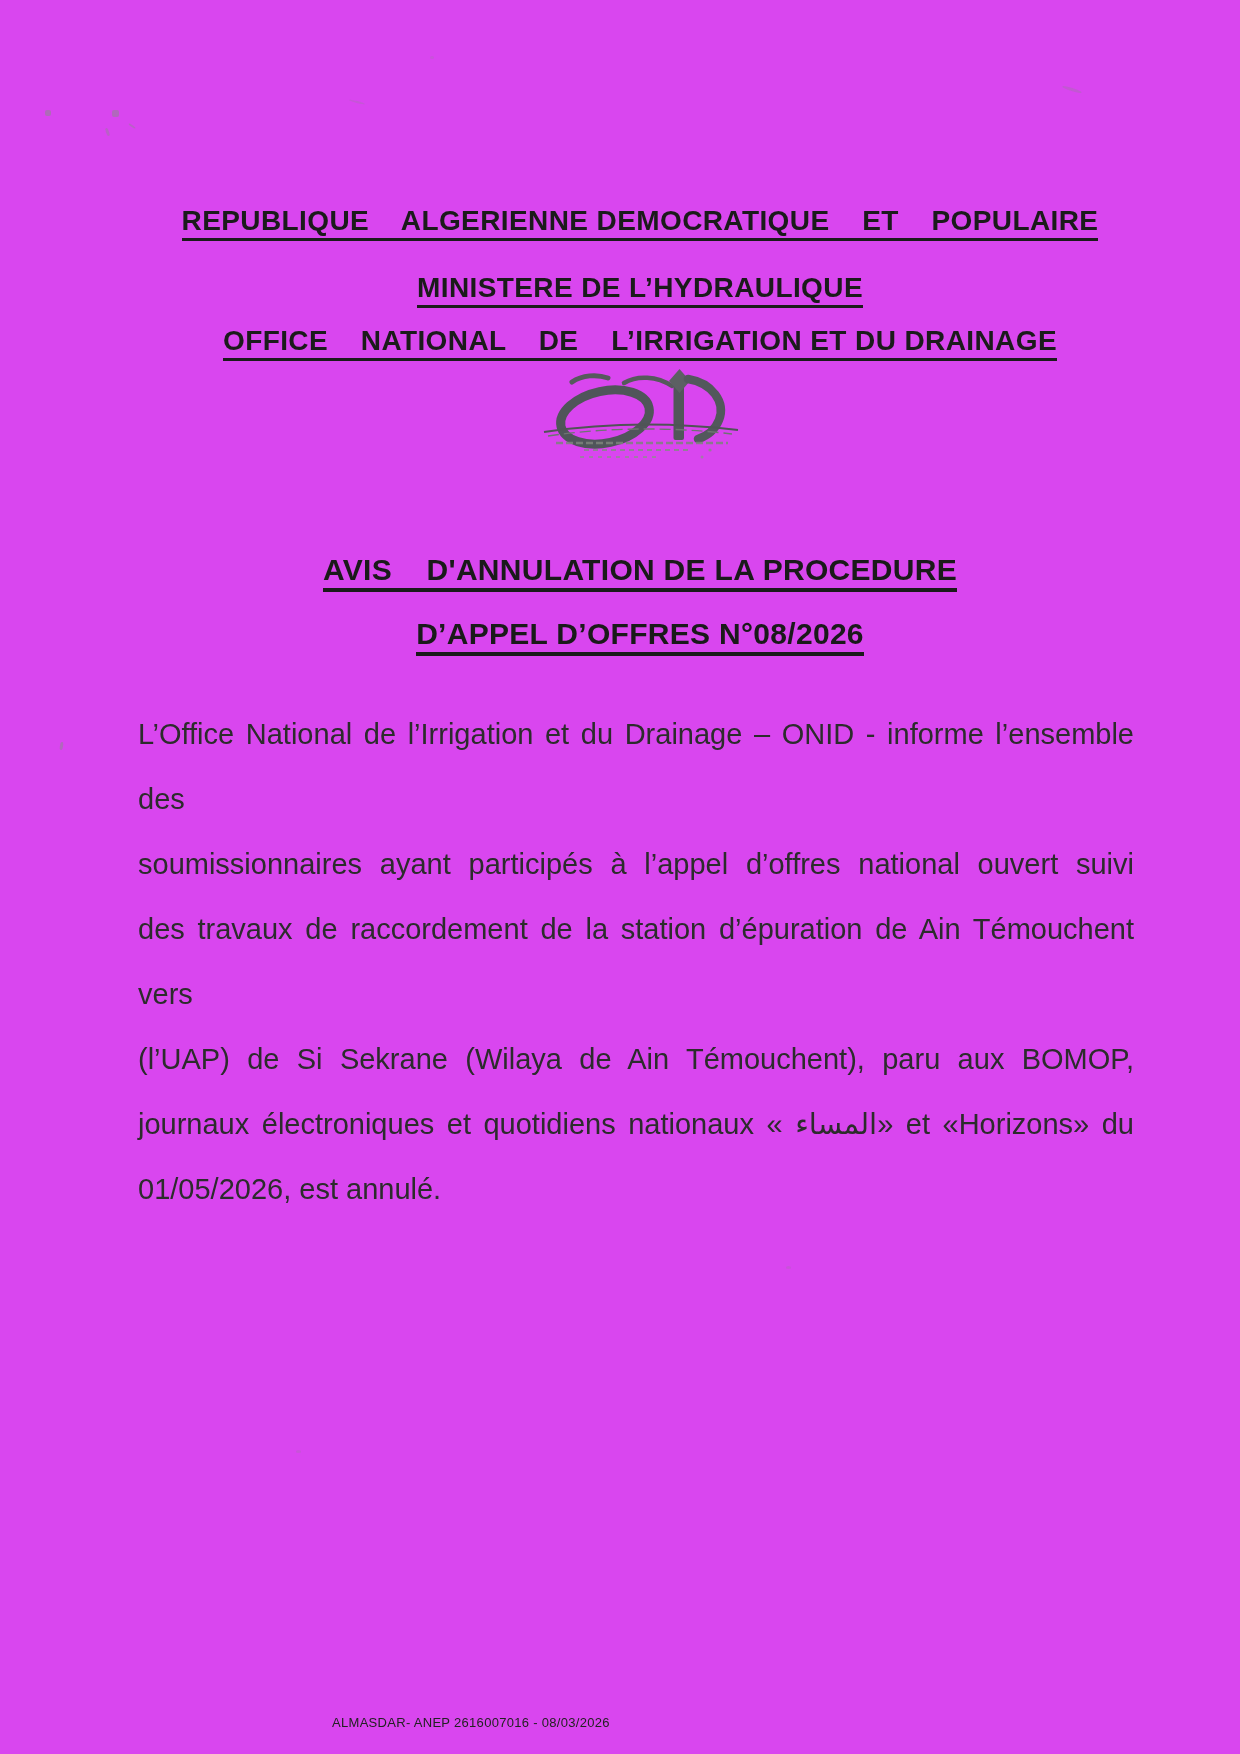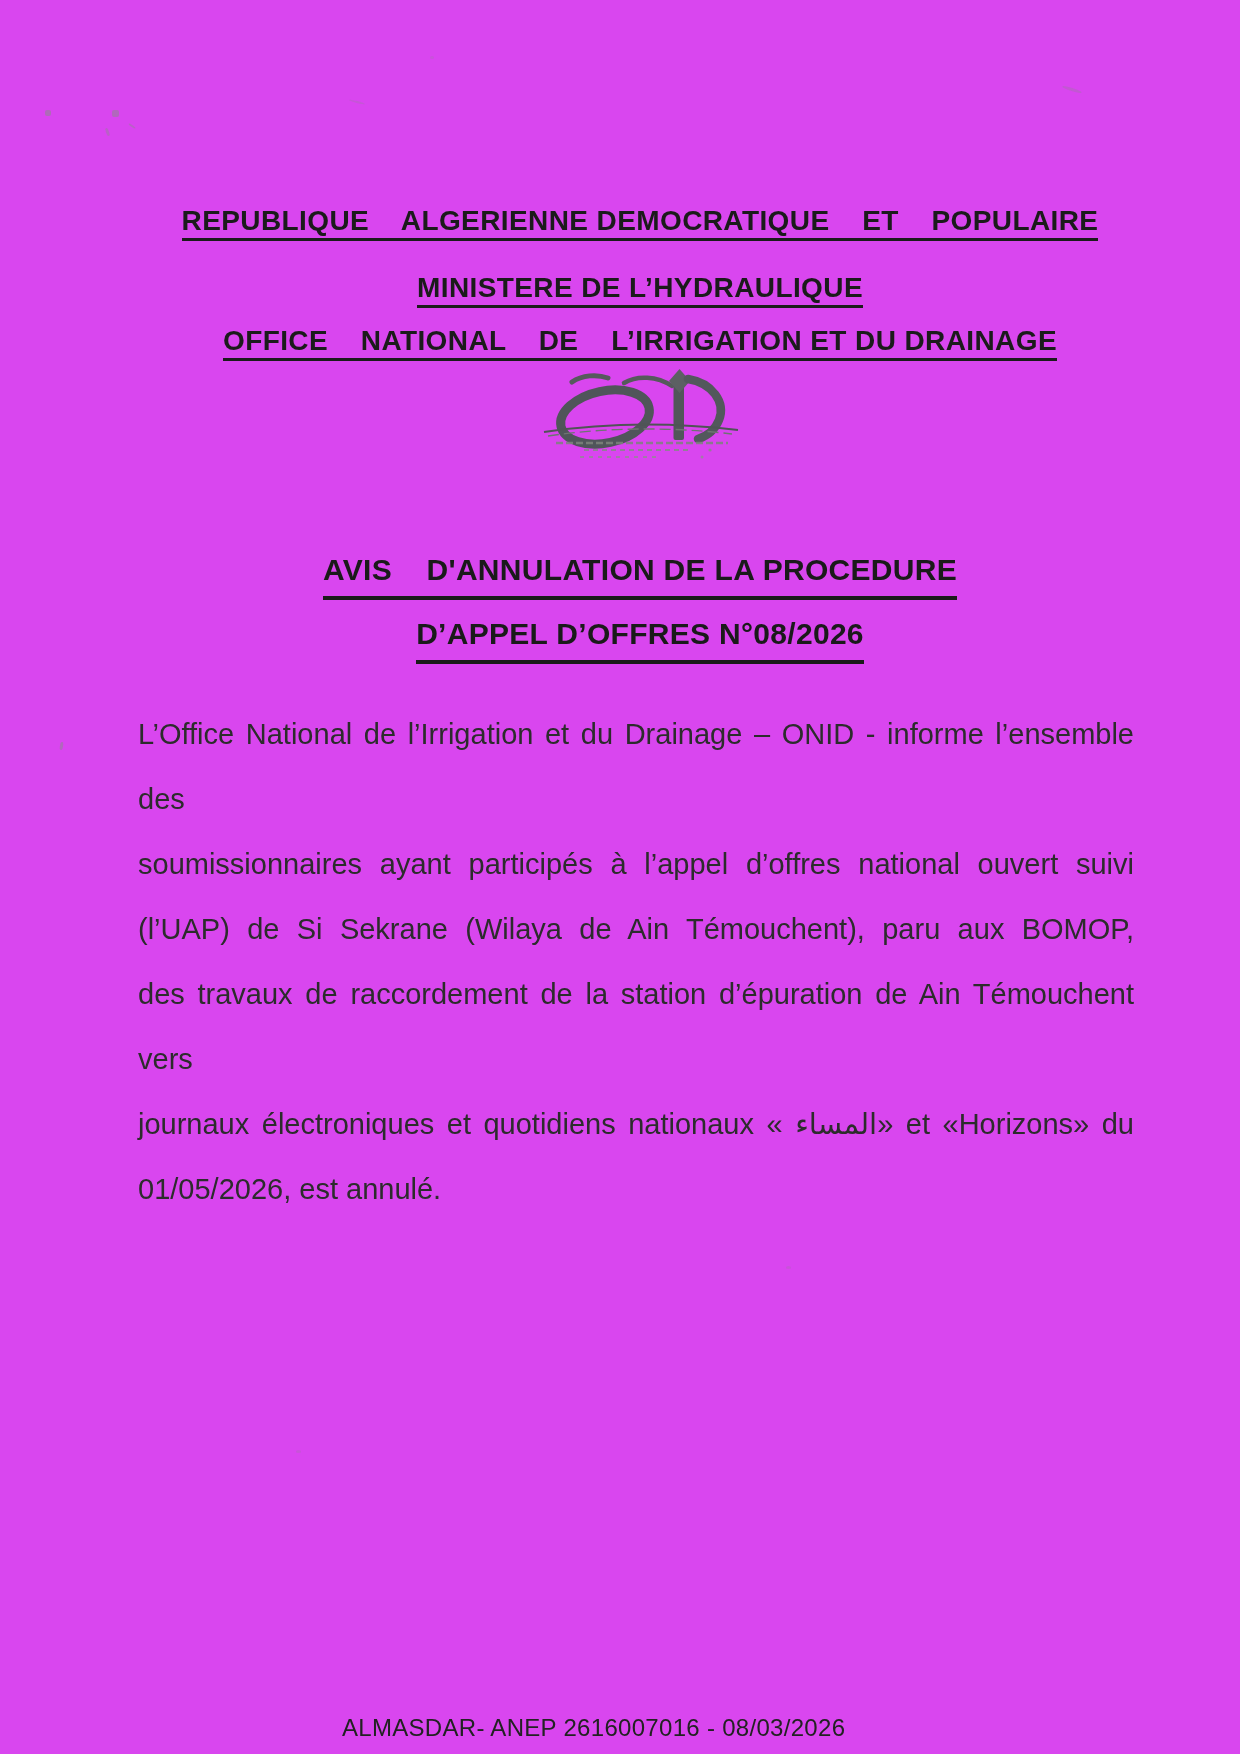--- a/index.html
+++ b/index.html
@@ -32,40 +32,40 @@
   .logo-wrap{position:absolute;left:542px;top:366px;width:200px;height:96px;}
 
   .tline{
     position:absolute;left:0;width:100%;
     font-weight:bold;font-size:30px;line-height:1;
     color:#1a1a1a;letter-spacing:.3px;
     white-space:pre;
   }
   .tline span{
     display:inline-block;
-    padding-bottom:11px;
+    padding-bottom:3px;
     border-bottom:4px solid #1a1a1a;
   }
   .t1{top:555px;}
   .t2{top:619px;}
 
   .body-text{
     position:absolute;left:138px;top:702px;width:996px;
     font-size:29px;line-height:65px;color:#2c2c2c;
   }
   .body-line{
     text-align:justify;
     text-align-last:justify;
     -moz-text-align-last:justify;
   }
   .body-line.last{text-align:left;text-align-last:left;}
 
   .footer-line{
-    position:absolute;left:342px;top:1716px;
-    font-size:24px;line-height:1;color:#222;
+    position:absolute;left:332px;top:1716px;
+    font-size:13px;line-height:1;color:#222;
     letter-spacing:.3px;white-space:pre;
   }
 
   
   .speck{position:absolute;background:#8a8a8a;border-radius:50%;}
   .s1{left:45px;top:110px;width:6px;height:6px;opacity:.55;border-radius:2px;}
   .s2{left:112px;top:110px;width:7px;height:7px;opacity:.5;border-radius:2px;}
   .s3{left:349px;top:101px;width:16px;height:2px;opacity:.25;transform:rotate(14deg);}
   .s4{left:1062px;top:88px;width:20px;height:2.5px;opacity:.28;transform:rotate(18deg);}
   .s5{left:106px;top:128px;width:3px;height:8px;opacity:.4;transform:rotate(-20deg);border-radius:40%;}
@@ -115,22 +115,22 @@
       <line x1="42" y1="84" x2="148" y2="84" stroke="#848a84" stroke-width="2.2" stroke-dasharray="5 4" opacity="0.8"></line>
       <circle cx="168" cy="84" r="1.6" fill="#848a84" opacity="0.8"></circle>
       <line x1="38" y1="91" x2="115" y2="91" stroke="#8b918b" stroke-width="1.8" stroke-dasharray="4 5" opacity="0.7"></line>
       <circle cx="160" cy="91" r="1.5" fill="#8b918b" opacity="0.7"></circle>
     </svg>
   </div>
 
   <div class="body-text">
     <div class="body-line">L’Office National de l’Irrigation et du Drainage – ONID - informe l’ensemble des</div>
     <div class="body-line">soumissionnaires ayant participés à l’appel d’offres national ouvert suivi</div>
+    <div class="body-line">des travaux de raccordement de la station d’épuration de Ain Témouchent vers</div>
     <div class="body-line">(l’UAP) de Si Sekrane (Wilaya de Ain Témouchent), paru aux BOMOP,</div>
-    <div class="body-line">des travaux de raccordement de la station d’épuration de Ain Témouchent vers</div>
     <div class="body-line">journaux électroniques et quotidiens nationaux « المساء» et «Horizons» du</div>
     <div class="body-line last">01/05/2026, est annulé.</div>
   </div>
 
   <div class="footer-line">ALMASDAR- ANEP 2616007016 - 08/03/2026</div>
 
   <div class="speck s1"></div>
   <div class="speck s2"></div>
   <div class="speck s3"></div>
   <div class="speck s4"></div>

